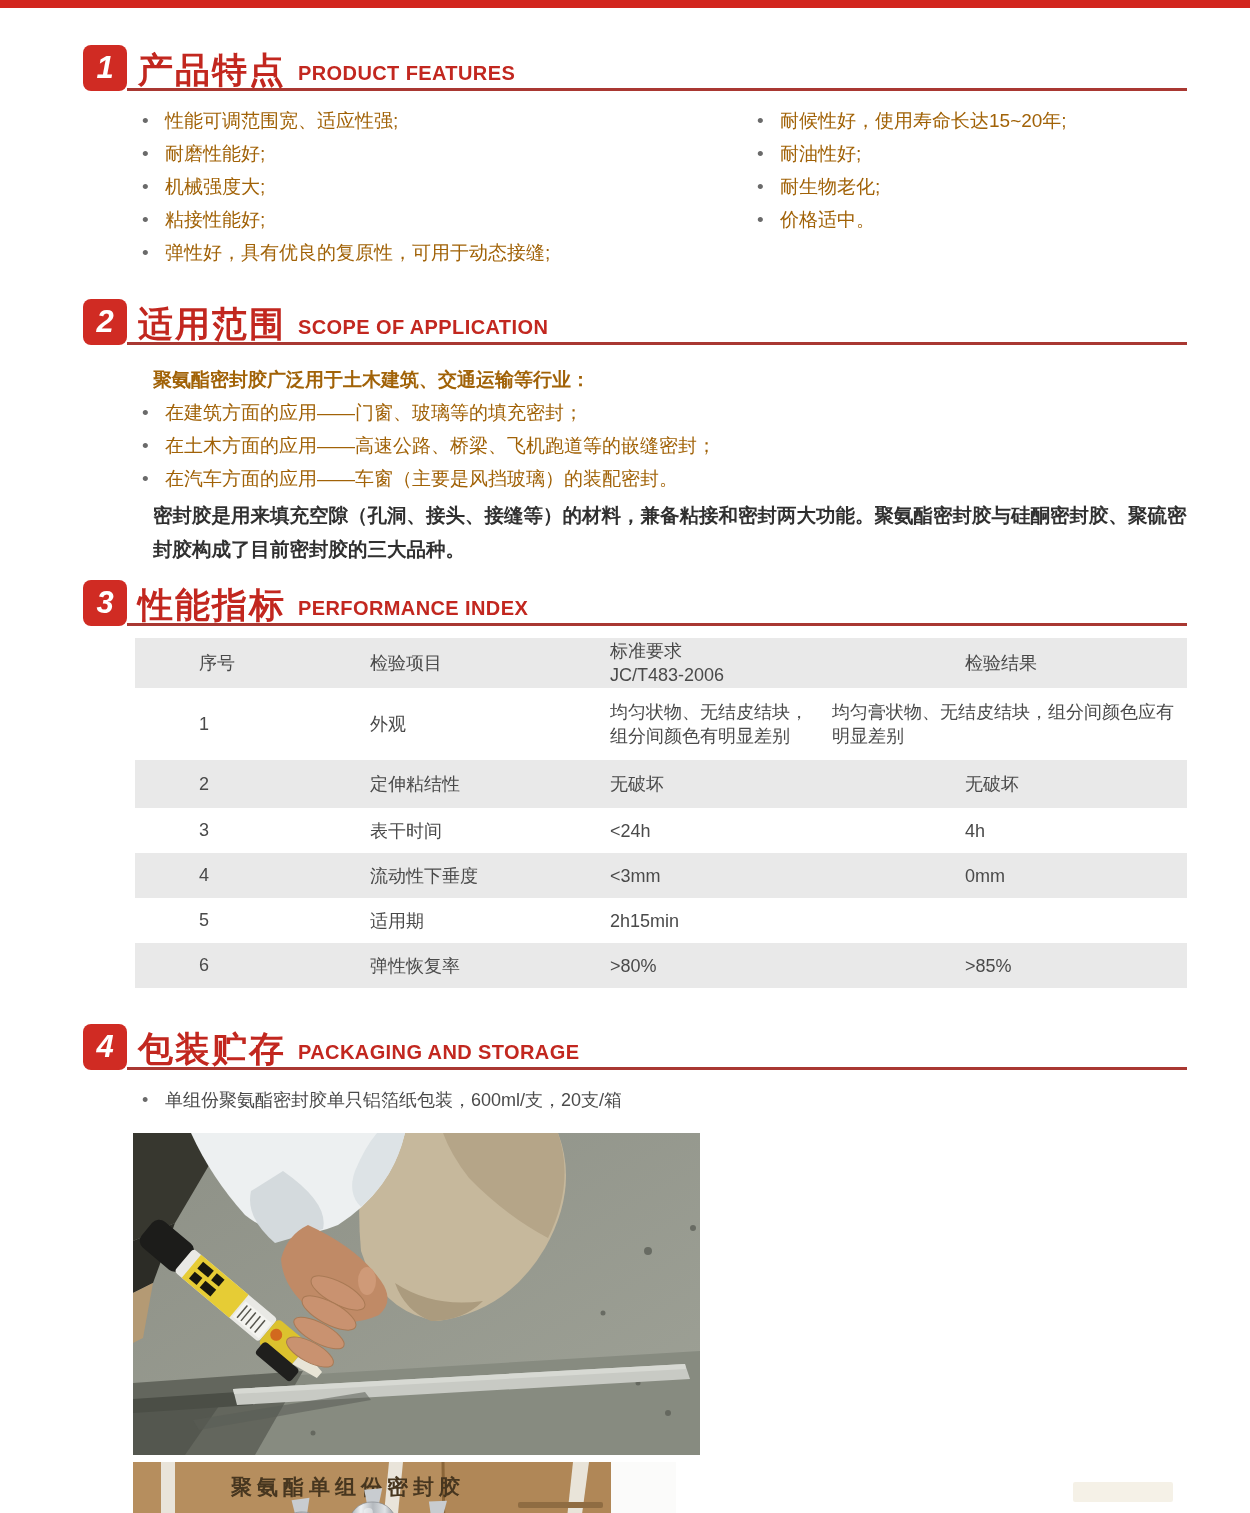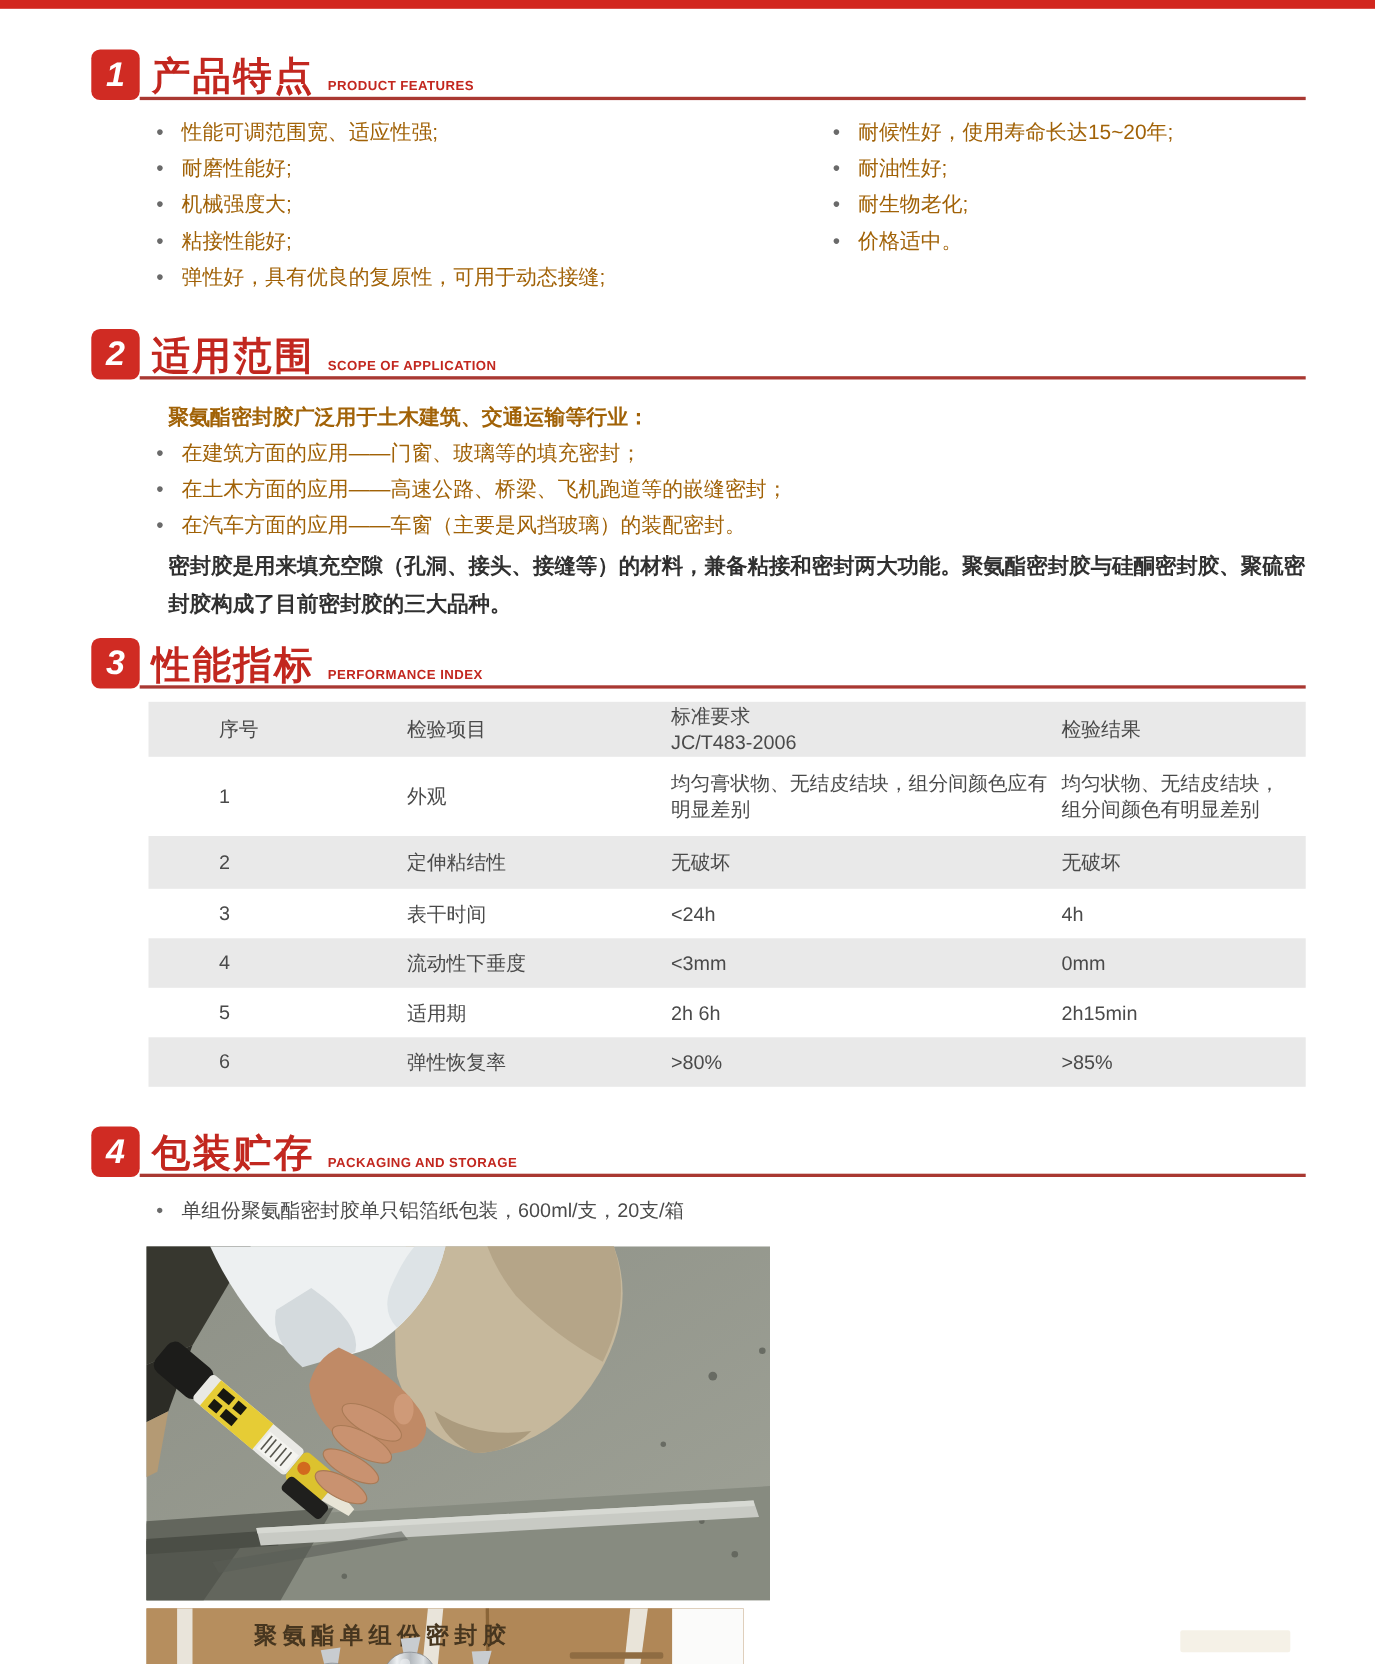--- a/index.html
+++ b/index.html
@@ -8,21 +8,21 @@
   .topbar{height:8px;width:100%;background:#d2261e;}
   .content{width:1104px;margin-left:83px;}
 
   
   .sec{display:flex;align-items:stretch;height:46px;}
   .badge{width:44px;height:46px;border-radius:8px;background:#d02b23;color:#fff;
          font-style:italic;font-weight:700;font-size:31px;line-height:46px;text-align:center;flex:none;}
   .head-right{flex:1;display:flex;align-items:flex-end;gap:12px;border-bottom:3px solid #a93832;
               padding-left:11px;}
   .cn{font-size:35px;font-weight:700;color:#c2271f;letter-spacing:2px;line-height:1;margin-bottom:1px;}
-  .en{font-size:12px;font-weight:700;color:#c2271f;letter-spacing:0.4px;margin-bottom:3px;text-align:center;}
+  .en{font-size:20px;font-weight:700;color:#c2271f;letter-spacing:0.4px;margin-bottom:3px;text-align:center;}
 
   
   .bullets{margin:0;padding:0 0 0 57px;list-style:none;}
   .bullets li{position:relative;padding-left:25px;font-size:19px;color:#a16207;line-height:33px;}
   .bullets li::before{content:"•";position:absolute;left:2px;top:0;color:#6a6a6a;}
 
   .mt37{margin-top:37px}.mt30{margin-top:30px}.mt14s{margin-top:14px}.mt36{margin-top:36px}
   .features{display:flex;margin-top:13px;}
   .features .colL{width:558px;flex:none;}
   .features .colR{flex:1;}
@@ -117,22 +117,22 @@
         <div class="c c2">检验项目</div>
         <div class="c c3">
           <div>标准要求</div>
           <div>JC/T483-2006</div>
         </div>
         <div class="c c4">检验结果</div>
       </div>
       <div class="trow r-tall">
         <div class="c c1">1</div>
         <div class="c c2">外观</div>
+        <div class="c c4">均匀状物、无结皮结块，组分间颜色有明显差别</div>
         <div class="c c3">均匀膏状物、无结皮结块，组分间颜色应有明显差别</div>
-        <div class="c c4">均匀状物、无结皮结块，组分间颜色有明显差别</div>
       </div>
       <div class="trow r-mid">
         <div class="c c1">2</div>
         <div class="c c2">定伸粘结性</div>
         <div class="c c3">无破坏</div>
         <div class="c c4">无破坏</div>
       </div>
       <div class="trow r-std">
         <div class="c c1">3</div>
         <div class="c c2">表干时间</div>
@@ -141,21 +141,20 @@
       </div>
       <div class="trow r-std">
         <div class="c c1">4</div>
         <div class="c c2">流动性下垂度</div>
         <div class="c c3">&lt;3mm</div>
         <div class="c c4">0mm</div>
       </div>
       <div class="trow r-std">
         <div class="c c1">5</div>
         <div class="c c2">适用期</div>
-        <div class="c c3">2h 6h</div>
         <div class="c c4">2h15min</div>
       </div>
       <div class="trow r-std">
         <div class="c c1">6</div>
         <div class="c c2">弹性恢复率</div>
         <div class="c c3">&gt;80%</div>
         <div class="c c4">&gt;85%</div>
       </div>
     </div>
 

